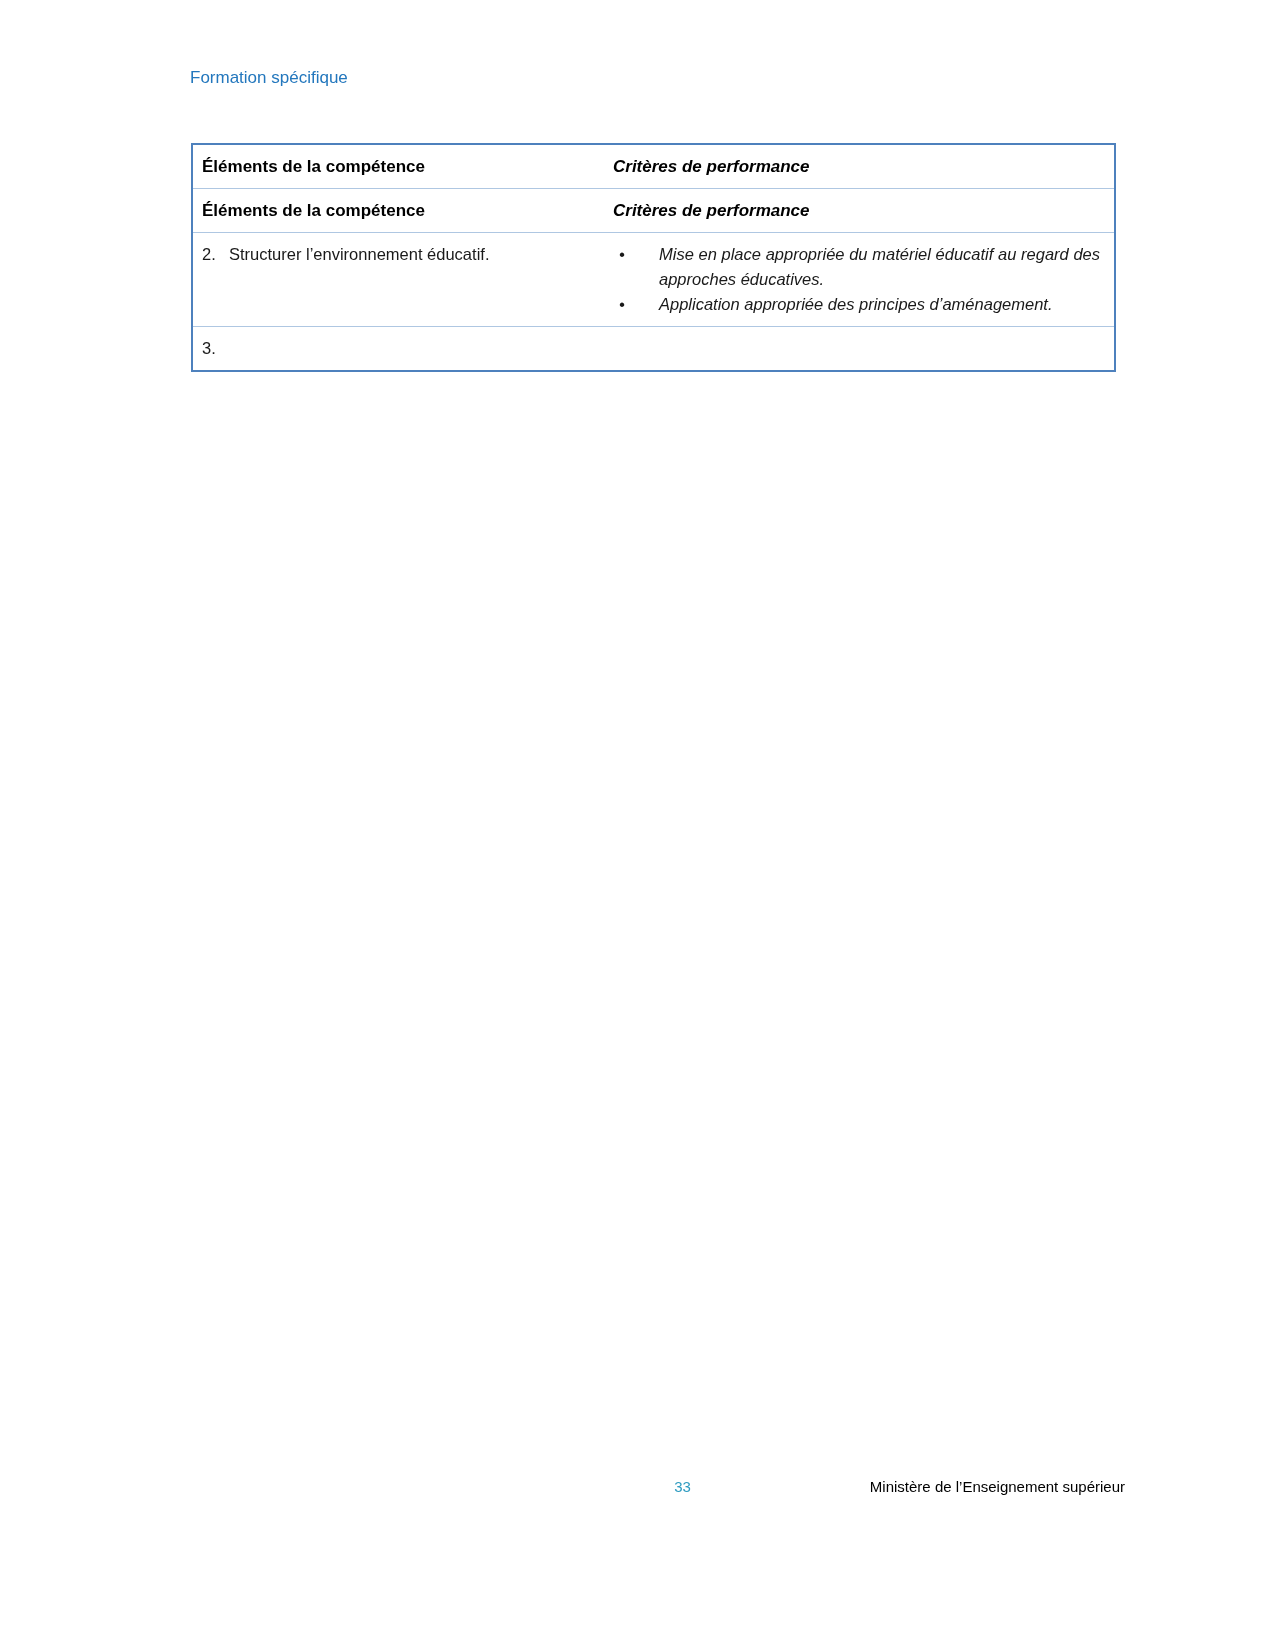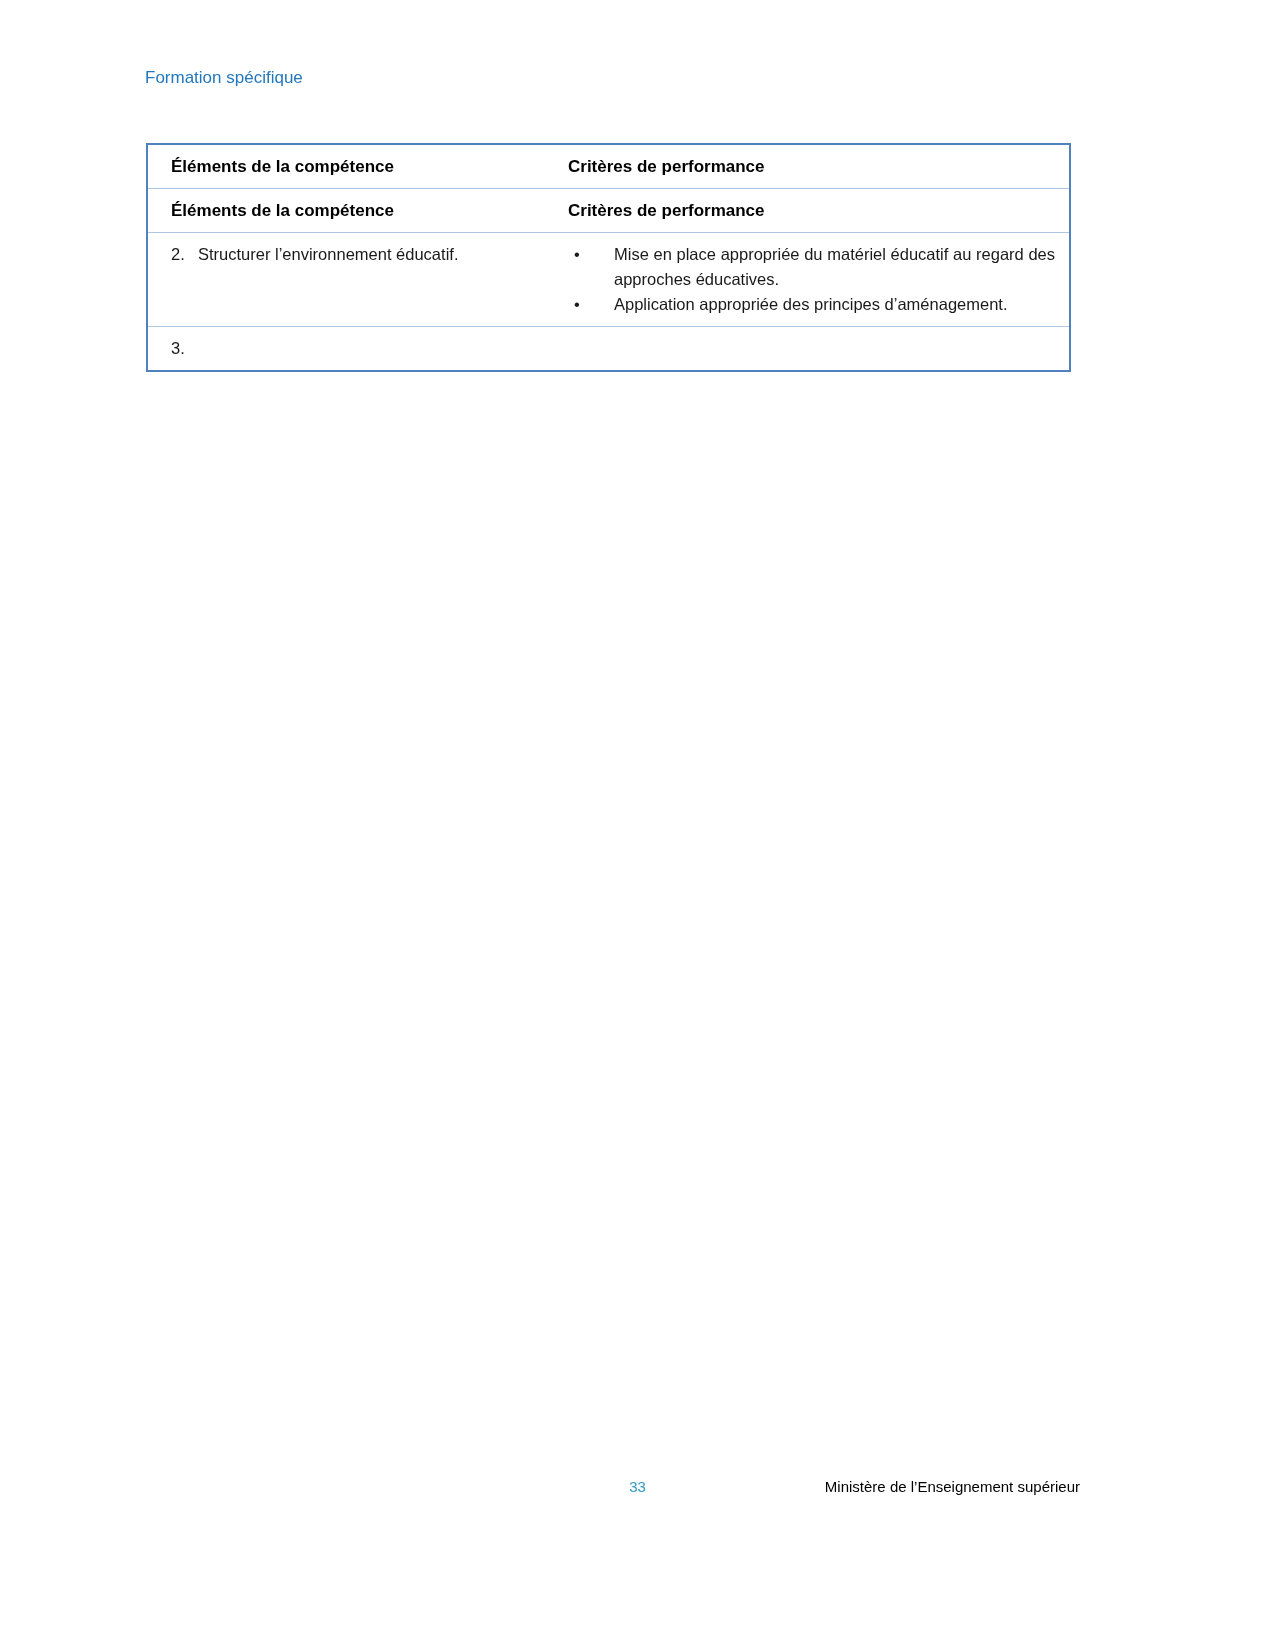--- a/index.html
+++ b/index.html
@@ -7,20 +7,21 @@
   body {
     font-family: "Liberation Sans", sans-serif;
     color: #1a1a1a;
   }
   .page {
     position: relative;
     width: 1112px;
     height: 1650px;
     background: #ffffff;
     overflow: hidden;
+    margin-left: 45px;
   }
   .running-head {
     position: absolute;
     left: 145px;
     top: 68px;
     font-size: 17px;
     color: #2377BD;
   }
   .comp-table {
     position: absolute;
@@ -30,29 +31,30 @@
     border: 2px solid #4E81BD;
     background: #ffffff;
   }
   .trow {
     display: flex;
     border-bottom: 1px solid #AFC7E2;
   }
   .trow:last-child { border-bottom: none; }
   .c1 {
     width: 410px;
-    padding: 9px 16px 9px 23px;
+    padding: 9px 16px 9px 9px;
     font-size: 16.5px;
     line-height: 25px;
   }
   .c2 {
     flex: 1;
     padding: 9px 14px 9px 0;
     font-size: 16.5px;
     line-height: 25px;
+    font-style: italic;
   }
   .th {
     font-weight: bold;
     font-size: 17px;
     color: #000000;
   }
   .thead .c2 { padding-left: 10px; }
   .element-cell { display: flex; }
   .num {
     width: 27px;

